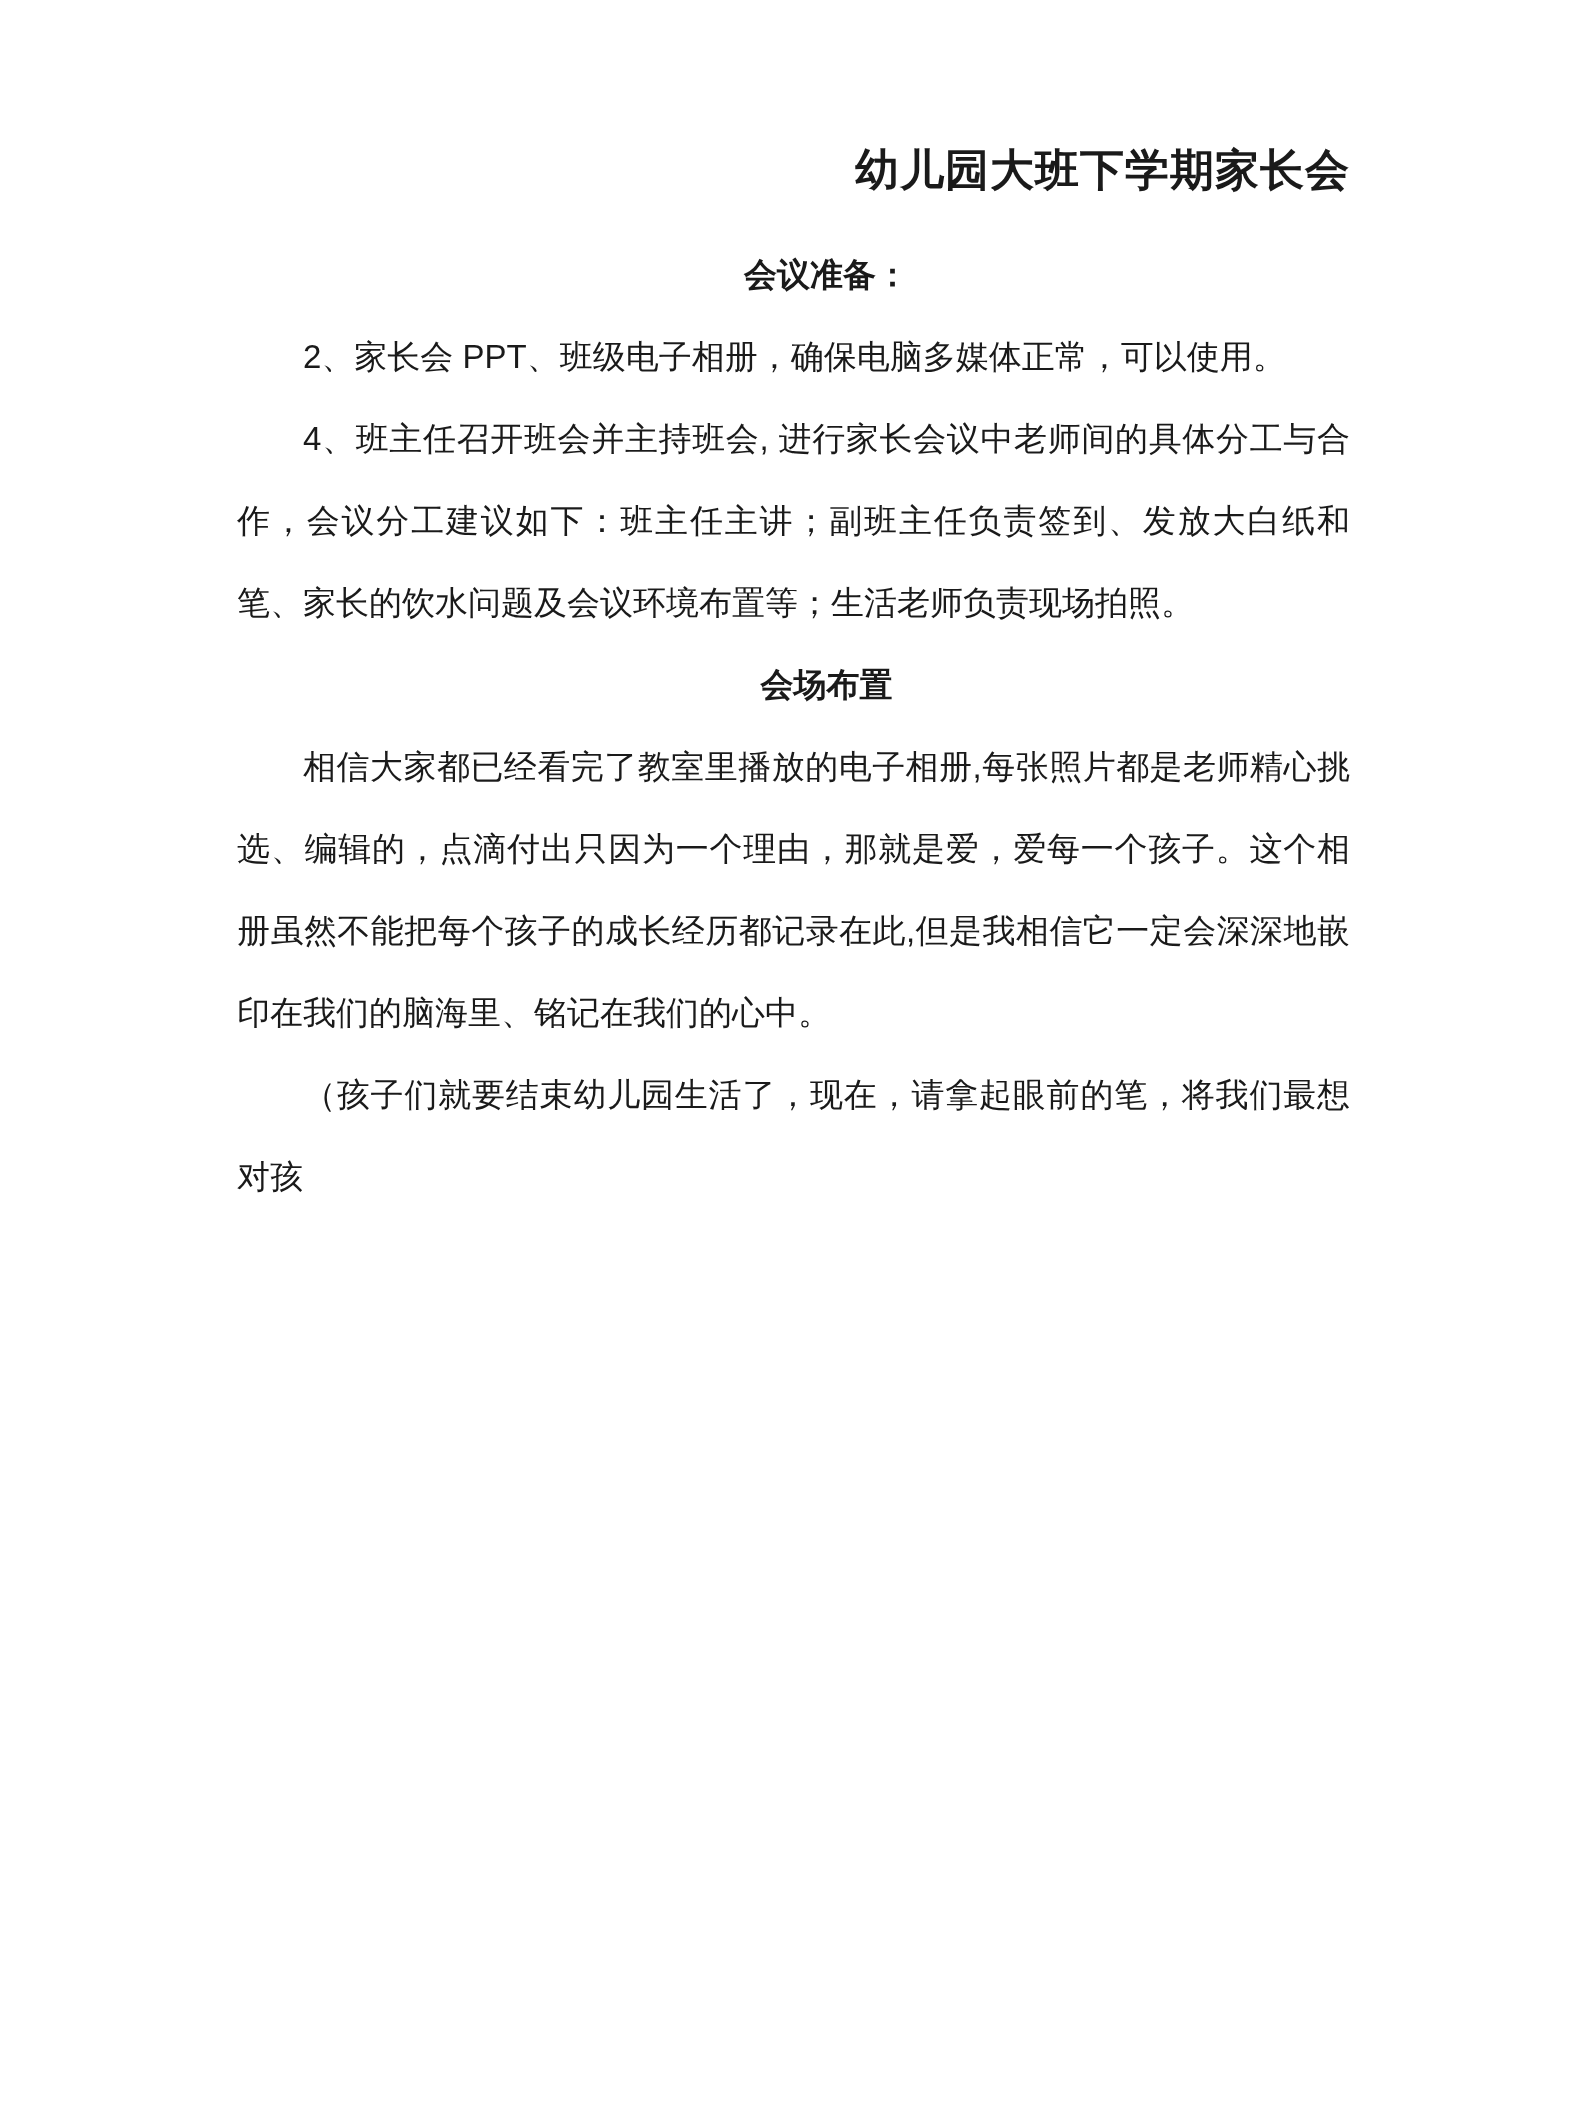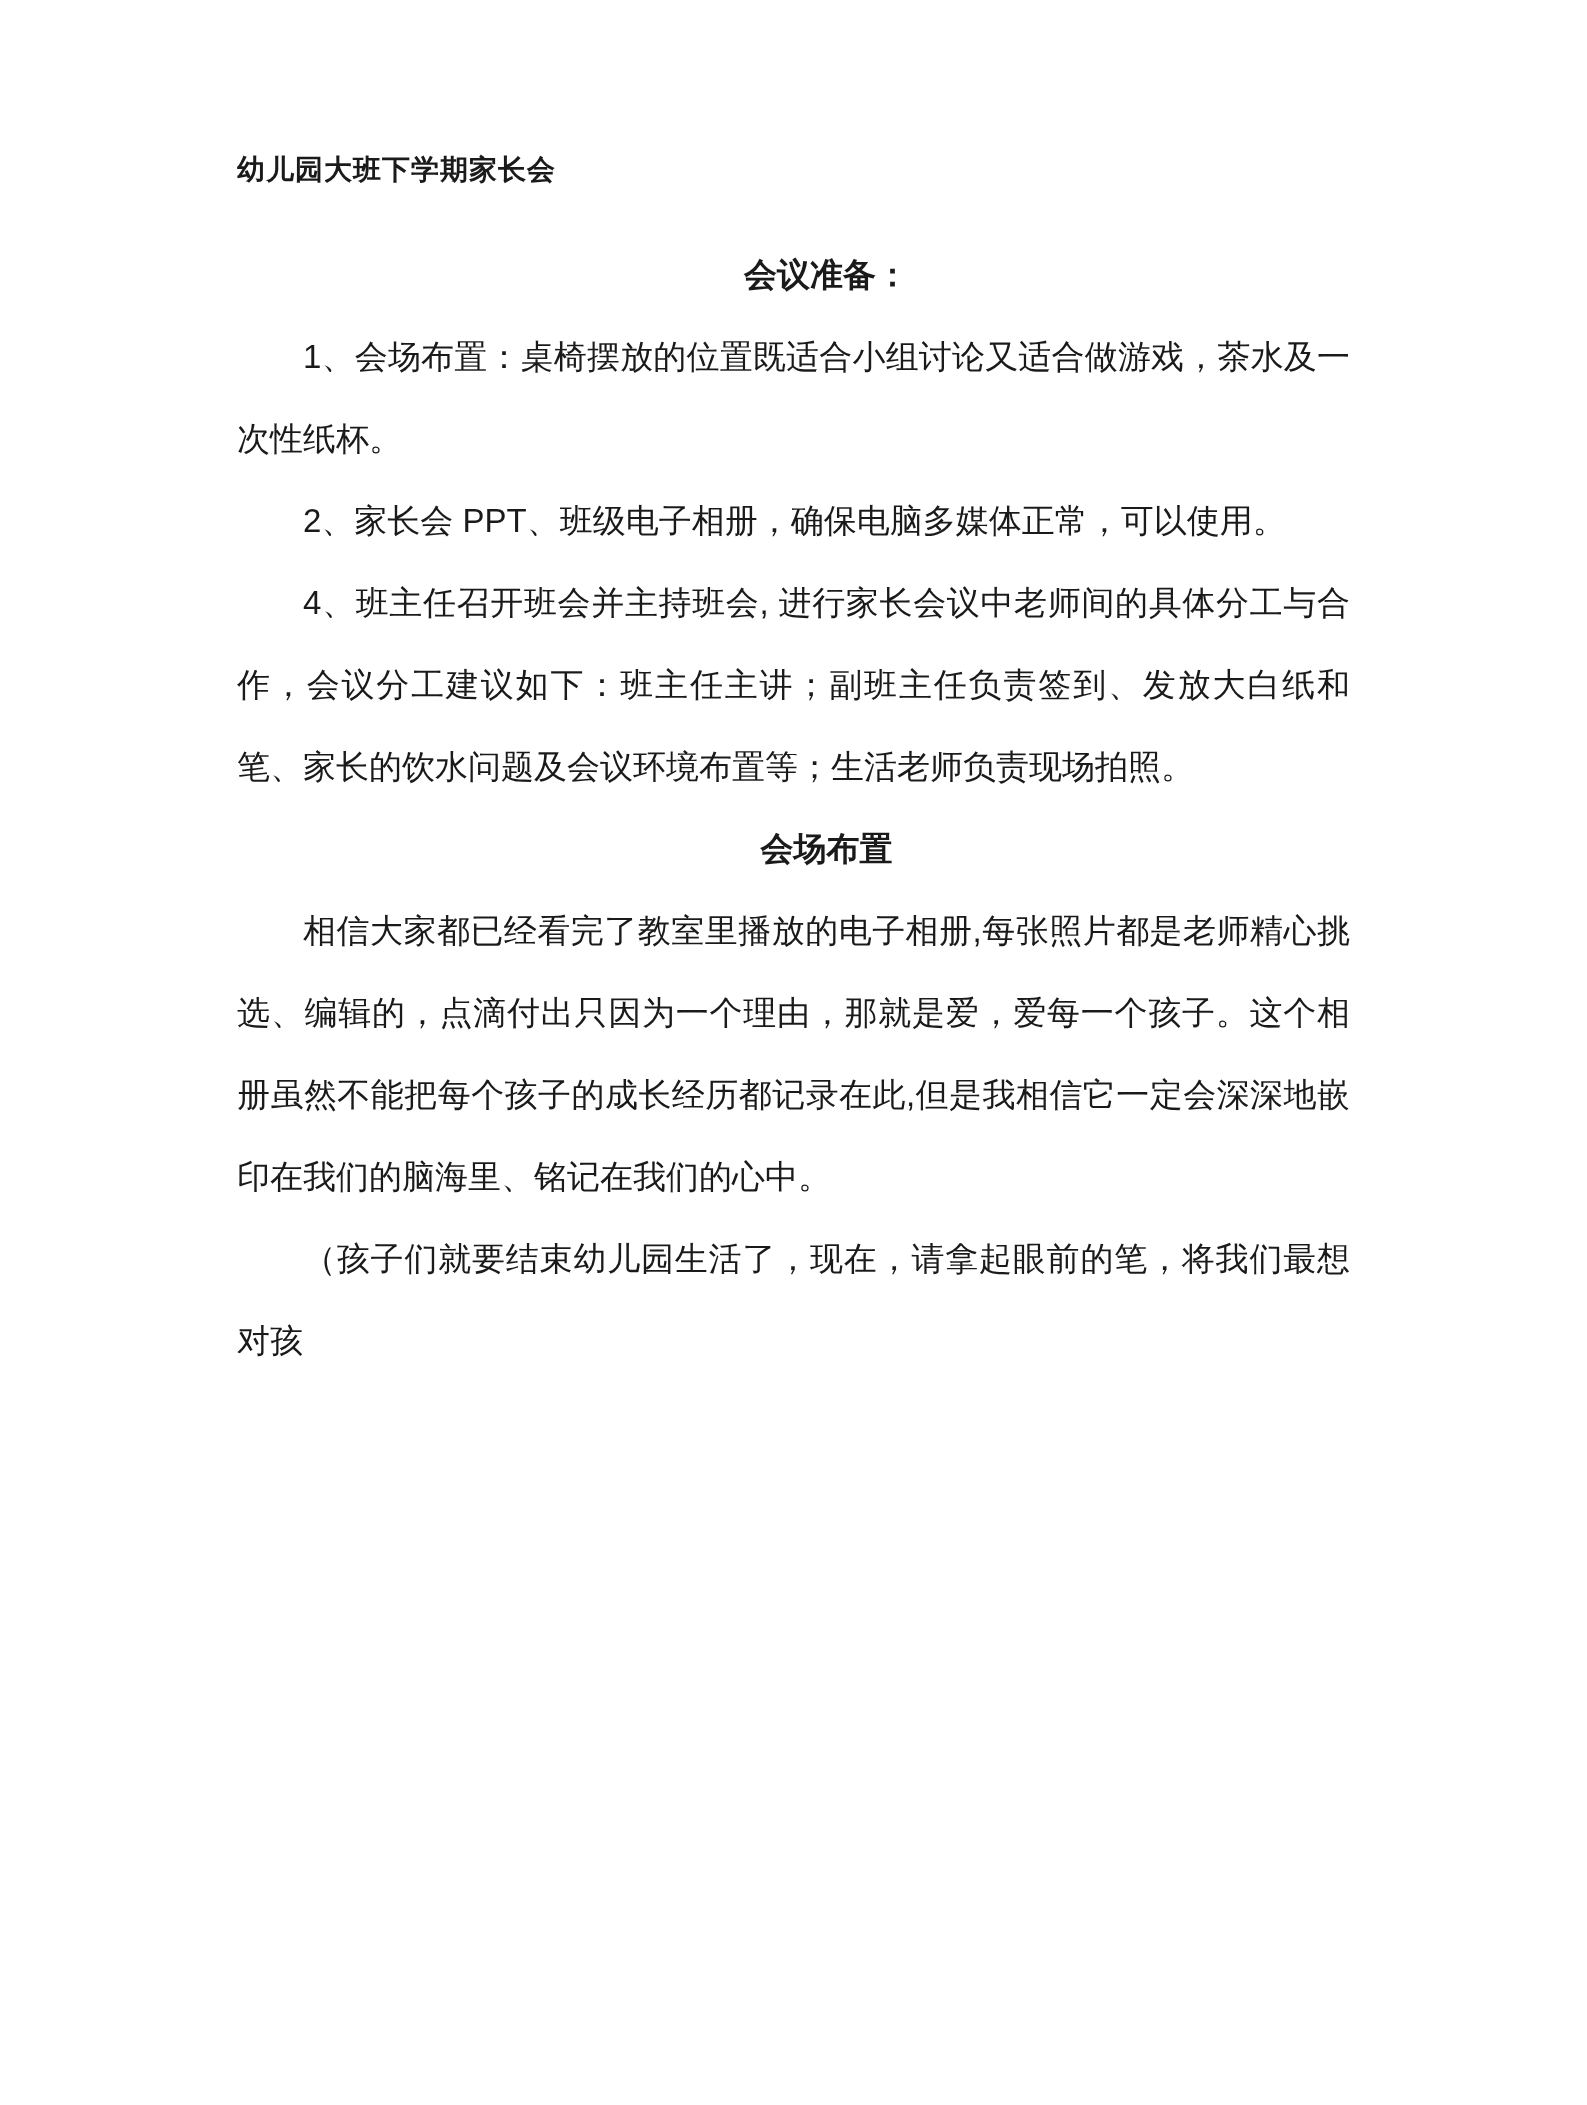--- a/index.html
+++ b/index.html
@@ -14,24 +14,24 @@
     margin: 0 auto;
     background: #ffffff;
     box-sizing: border-box;
     padding: 140px 237px 0 237px;
     overflow: hidden;
     font-family: "Liberation Sans", sans-serif;
     color: #1a1a1a;
   }
   .doc-title {
     margin: 0 0 34px 0;
-    font-size: 28px;
+    font-size: 44px;
     line-height: 60px;
     font-weight: bold;
-    text-align: left;
+    text-align: right;
     letter-spacing: 1px;
   }
   .heading {
     margin: 0;
     font-size: 33px;
     line-height: 82px;
     font-weight: bold;
     text-indent: 2em;
     text-align: center;
   }
@@ -47,21 +47,20 @@
 </style>
 </head>
 <body>
 
 <div class="page">
 
   <h1 class="doc-title">幼儿园大班下学期家长会</h1>
 
   <p class="heading">会议准备：</p>
 
-  <p class="para">1、会场布置：桌椅摆放的位置既适合小组讨论又适合做游戏，茶水及一次性纸杯。</p>
 
   <p class="para">2、家长会 PPT、班级电子相册，确保电脑多媒体正常，可以使用。</p>
 
 
   <p class="para">4、班主任召开班会并主持班会, 进行家长会议中老师间的具体分工与合作，会议分工建议如下：班主任主讲；副班主任负责签到、发放大白纸和笔、家长的饮水问题及会议环境布置等；生活老师负责现场拍照。</p>
 
   <p class="heading">会场布置</p>
 
 
   <p class="para">相信大家都已经看完了教室里播放的电子相册,每张照片都是老师精心挑选、编辑的，点滴付出只因为一个理由，那就是爱，爱每一个孩子。这个相册虽然不能把每个孩子的成长经历都记录在此,但是我相信它一定会深深地嵌印在我们的脑海里、铭记在我们的心中。</p>

